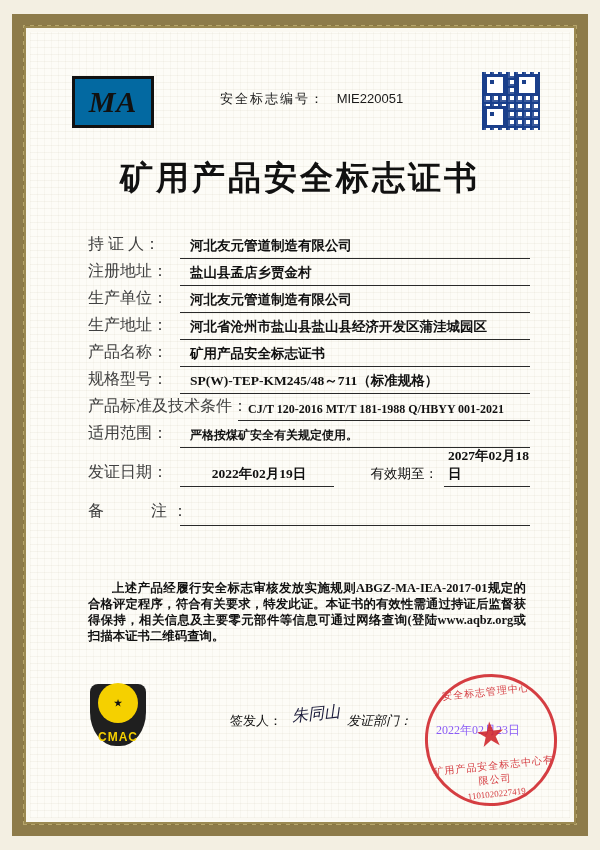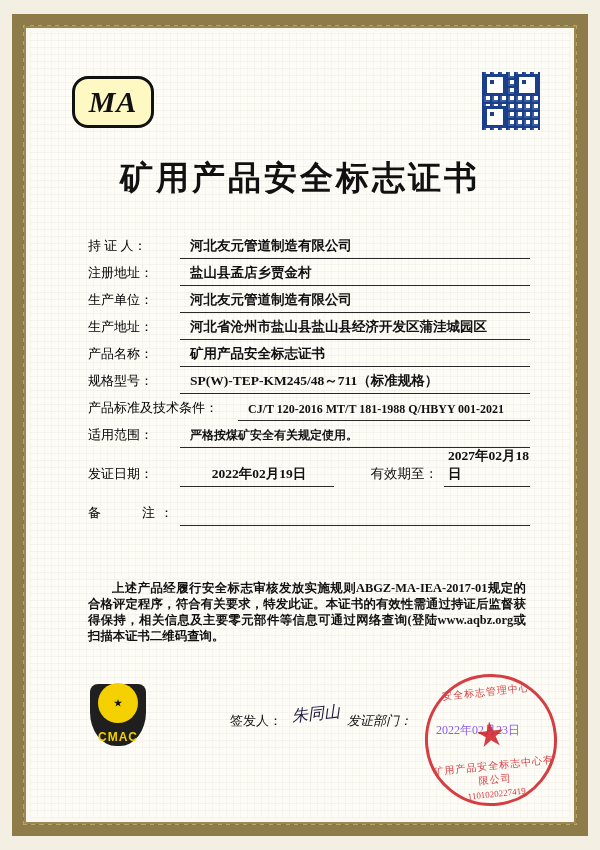--- a/index.html
+++ b/index.html
@@ -70,23 +70,23 @@
     position: absolute;
     left: 0; right: 0; top: 34px;
     height: 70px;
   }
   .ma-logo {
     position: absolute;
     left: 42px;
     top: 10px;
     width: 76px;
     height: 46px;
-    background: #fef9c3;
+    background: #0369a1;
     border: 3px solid #111;
-    border-radius: 16px;
+    border-radius: 0;
     display: flex;
     align-items: center;
     justify-content: center;
   }
   .ma-logo span {
     font-family: "Liberation Serif", serif;
     font-weight: bold;
     font-style: italic;
     font-size: 30px;
     color: #111;
@@ -166,22 +166,22 @@
     display: flex;
     align-items: flex-end;
     height: 27px;
     font-size: 13px;
     color: #111;
   }
   .row .lbl {
     width: 92px;
     flex: 0 0 92px;
     font-family: "Liberation Serif", serif;
-    font-size: 13px;
-    color: #000000;
+    font-size: 16px;
+    color: #404040;
     white-space: nowrap;
     padding-bottom: 4px;
   }
   .row .lbl.spread {
     letter-spacing: 5px;
   }
   .row .val {
     flex: 1;
     border-bottom: 1px solid #2a2a2a;
     padding: 0 0 3px 10px;
@@ -370,20 +370,24 @@
   <div class="border-outer"></div>
   <div class="border-inner-pad"></div>
 
   <div class="paper">
 
     <div class="header">
       <div class="ma-logo">
         <span>MA</span>
       </div>
 
+      <div class="cert-no">
+        <span class="label">安全标志编号：</span>
+        <span class="value">MIE220051</span>
+      </div>
 
       <div class="qr">
         <div class="qr-inner"></div>
         <div class="finder tl"></div>
         <div class="finder tr"></div>
         <div class="finder bl"></div>
       </div>
     </div>
 
     <div class="title">矿用产品安全标志证书</div>

